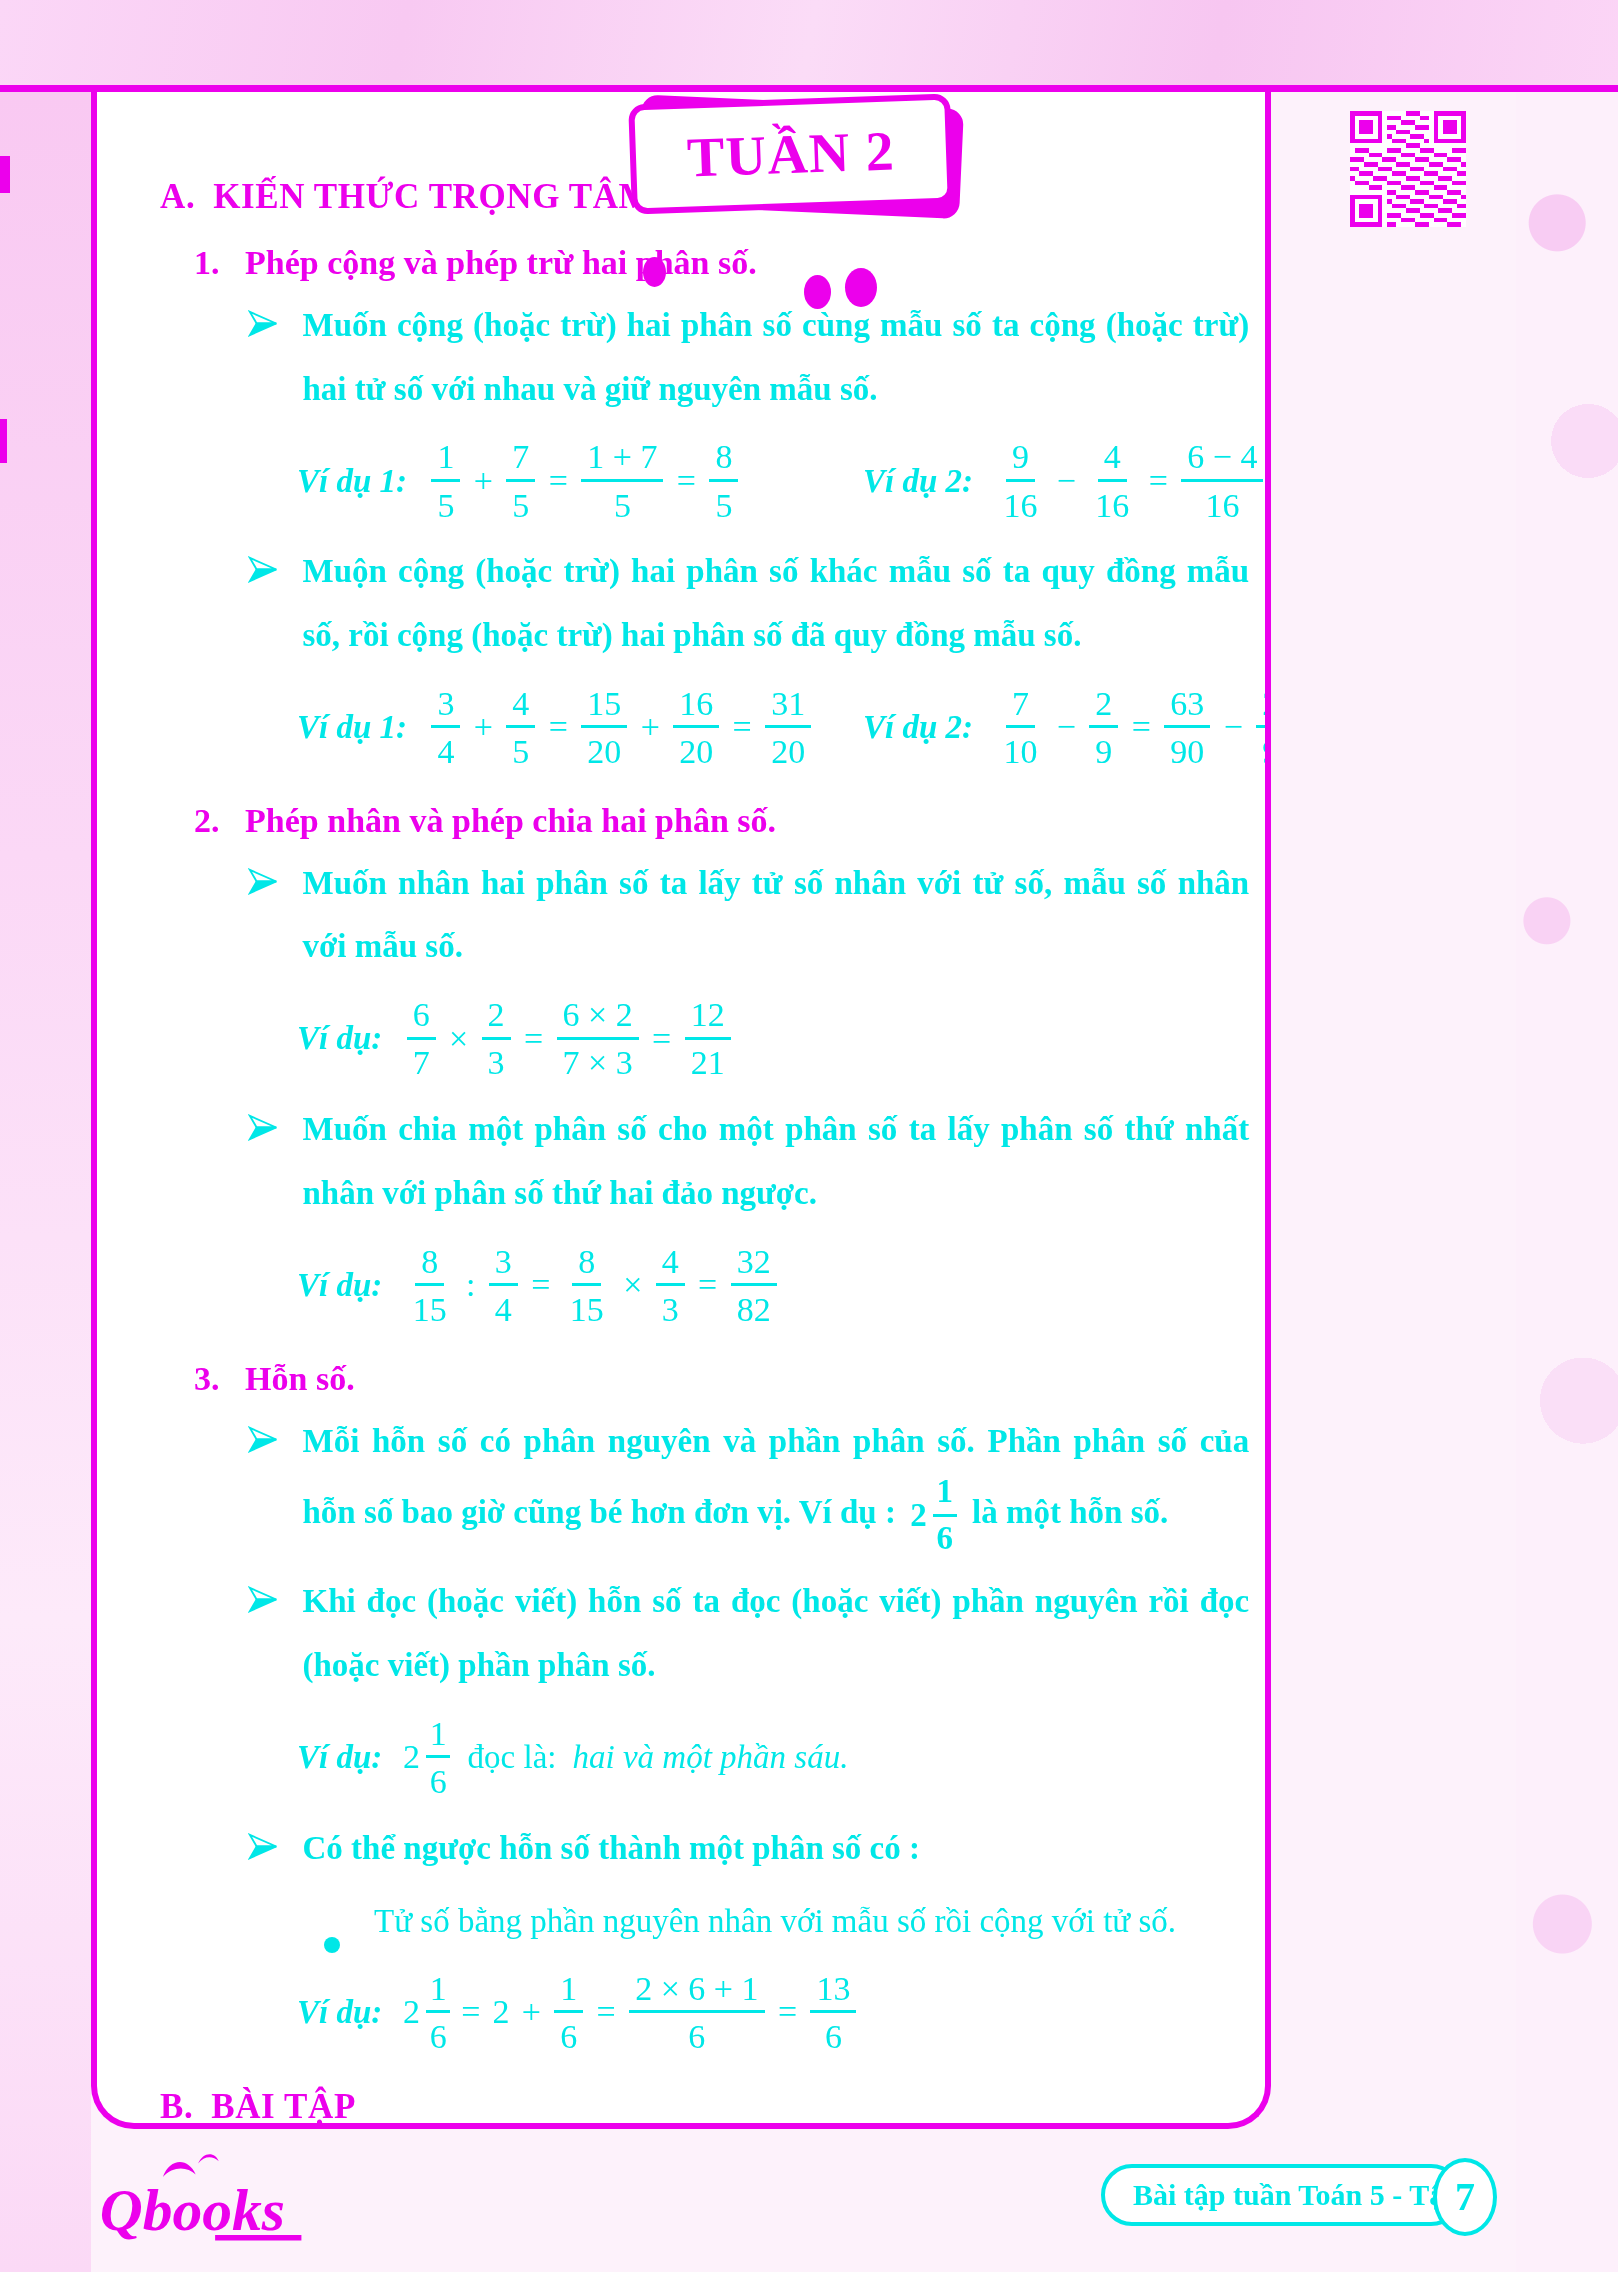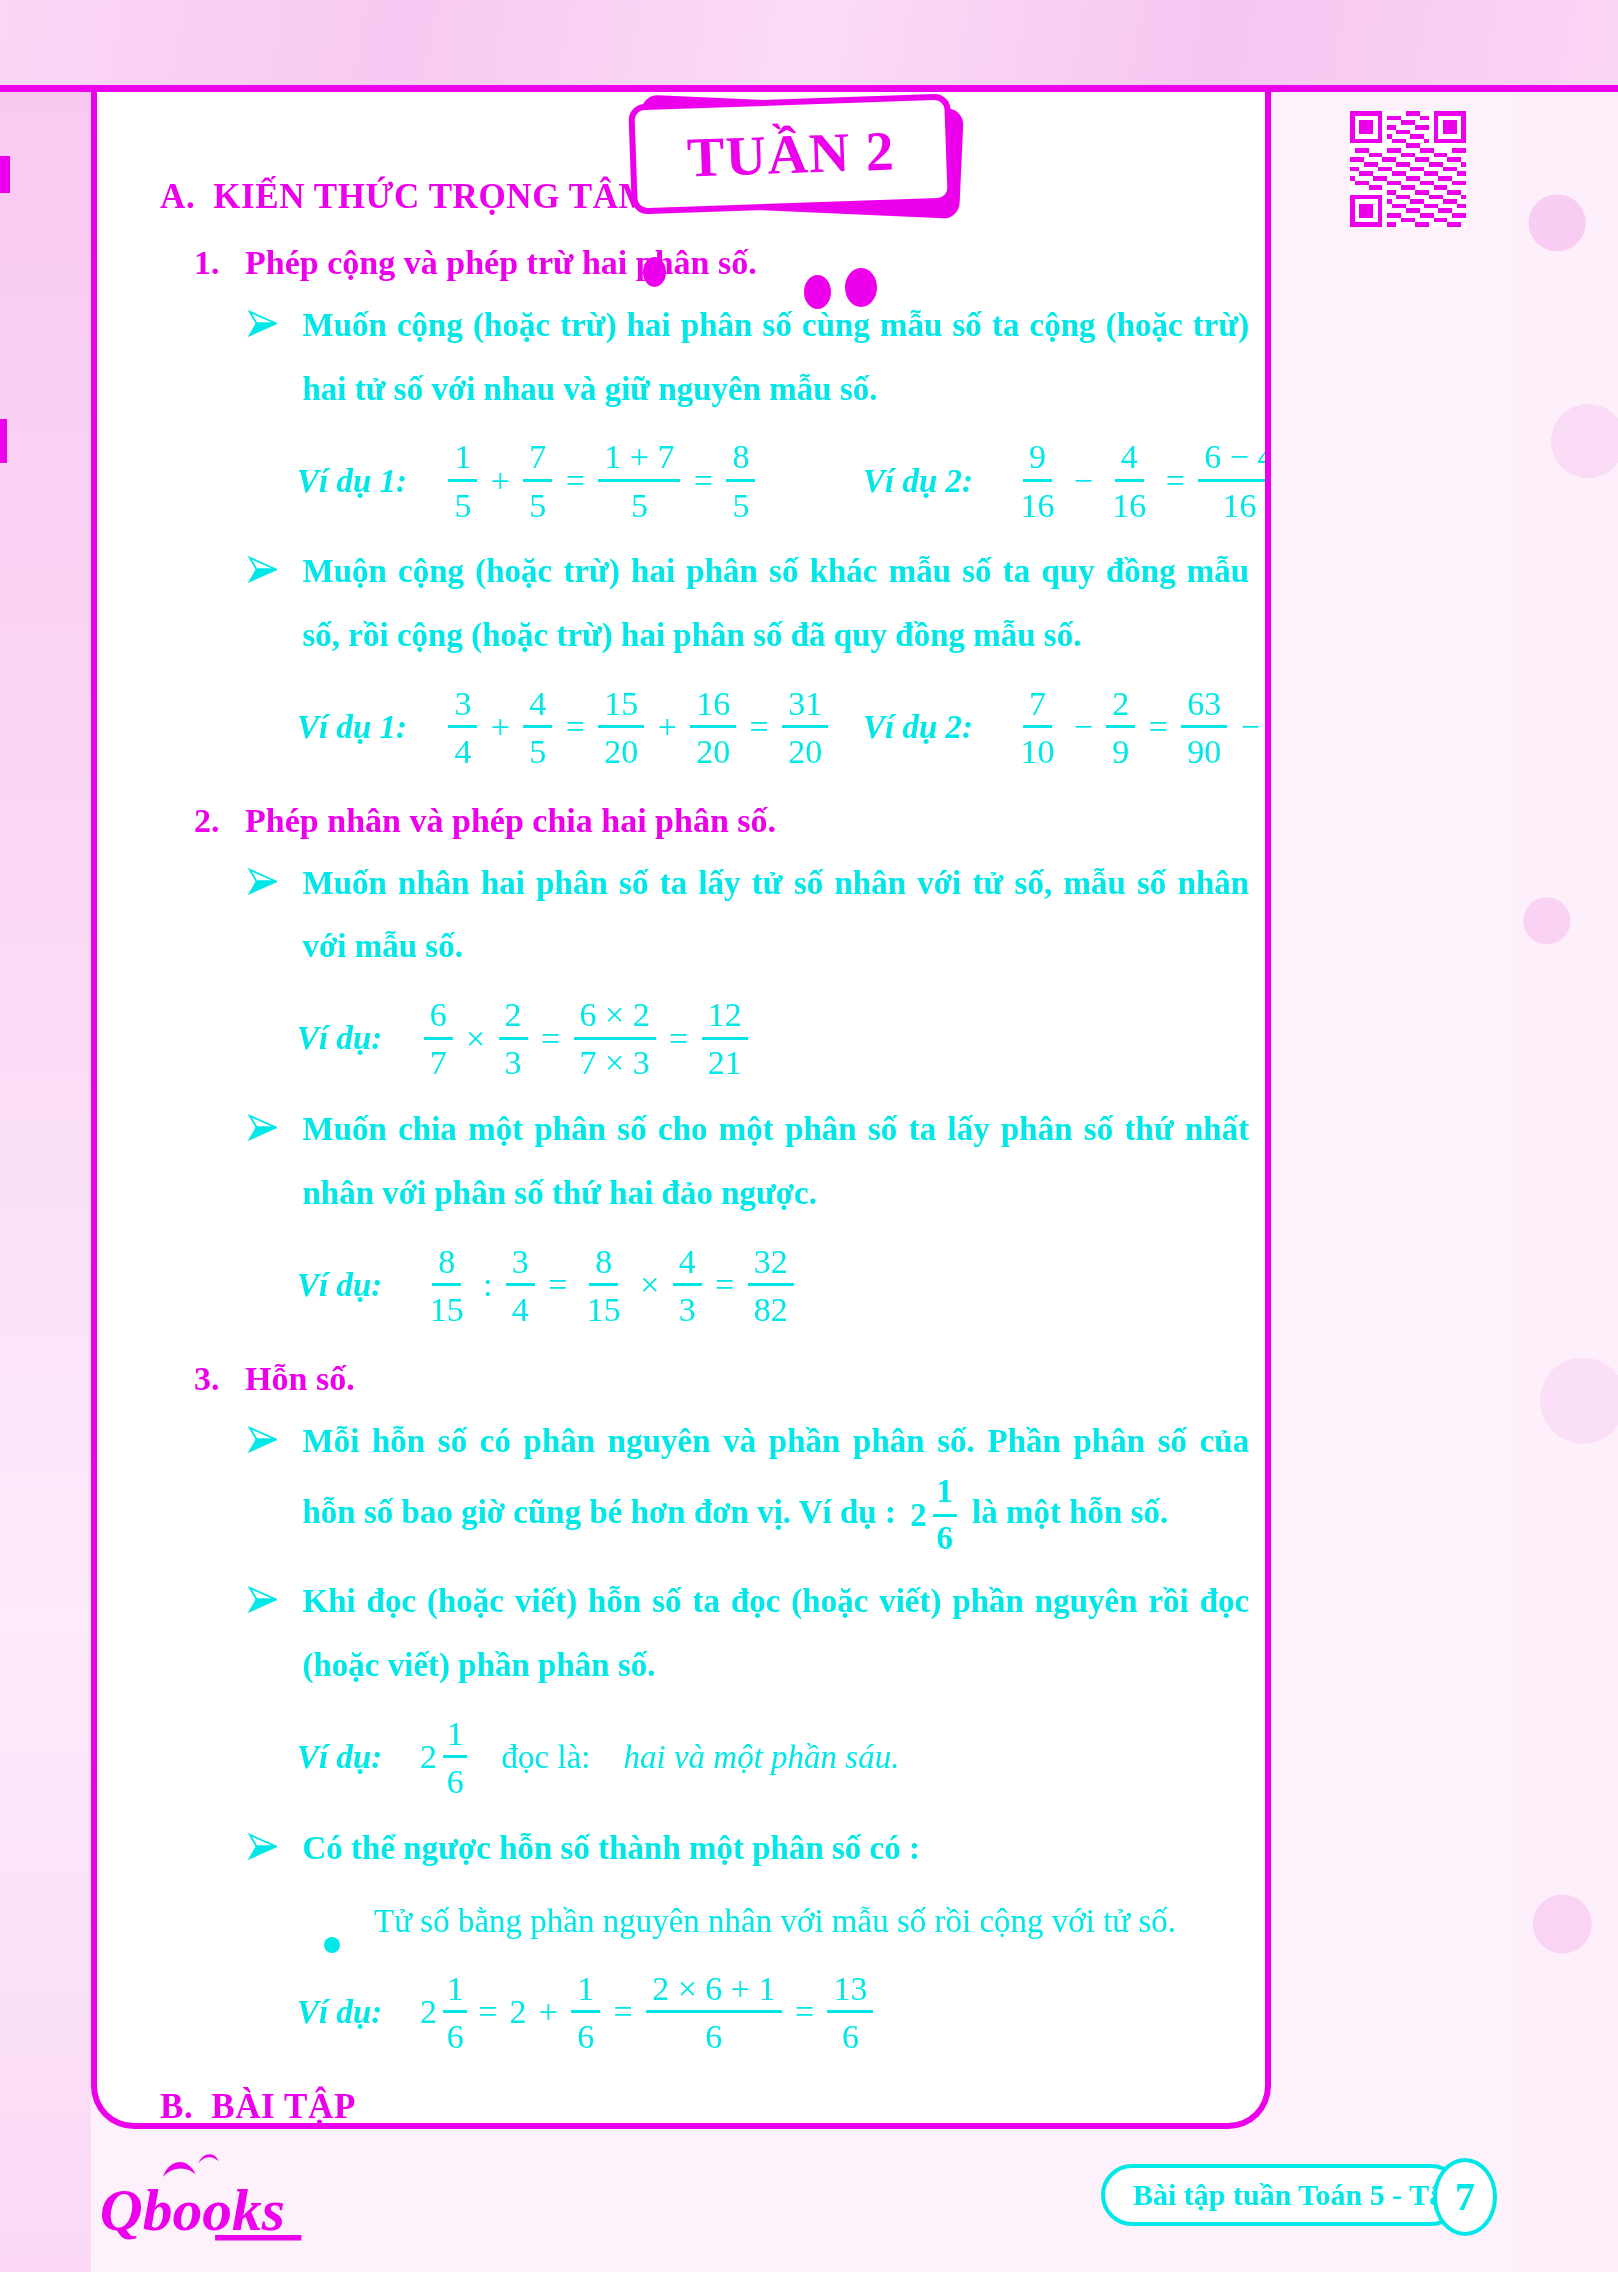--- a/index.html
+++ b/index.html
@@ -47,21 +47,21 @@
   .btext{flex:1;color:var(--cyan);font-size:33px;line-height:1.93;text-align:justify;margin-left:19.5px;}
   .arr-top{fill:#ffffff;stroke:var(--cyan);stroke-width:3;}
   .arr-bot{fill:var(--cyan);stroke:var(--cyan);stroke-width:3;}
 
   .sub{display:flex;align-items:flex-end;margin:9.7px 7.3px 0 179px;}
   .dot-bullet{flex:0 0 16px;height:16px;border-radius:50%;background:var(--cyan);margin-top:23px;}
   .sub .btext{margin-left:34px;line-height:1.9;}
 
   
   .ex-row{position:relative;margin-top:16px;min-height:91px;}
-  .ex-group{display:inline-flex;align-items:center;margin-left:152px;color:var(--cyan);gap:17px;}
+  .ex-group{display:inline-flex;align-items:center;margin-left:152px;color:var(--cyan);}
   .ex-group.col2{position:absolute;left:718px;top:0;margin-left:0;}
   .ex-label{font-style:italic;font-weight:bold;font-size:33px;margin-right:20.7px;white-space:nowrap;}
   .equation{display:inline-flex;align-items:center;font-size:34px;}
   .op{margin:0 9.7px;}
   .tnum{margin:0 2.4px;}
   .frac{display:inline-flex;flex-direction:column;align-items:center;margin:0 3.7px;line-height:1.15;}
   .frac .num{padding:0 6px 2.4px 6px;border-bottom:3px solid currentColor;white-space:nowrap;}
   .frac .den{padding:3.7px 6px 0 6px;white-space:nowrap;}
   .mixed{display:inline-flex;align-items:center;}
   .mixed .int{margin-right:4.9px;}

